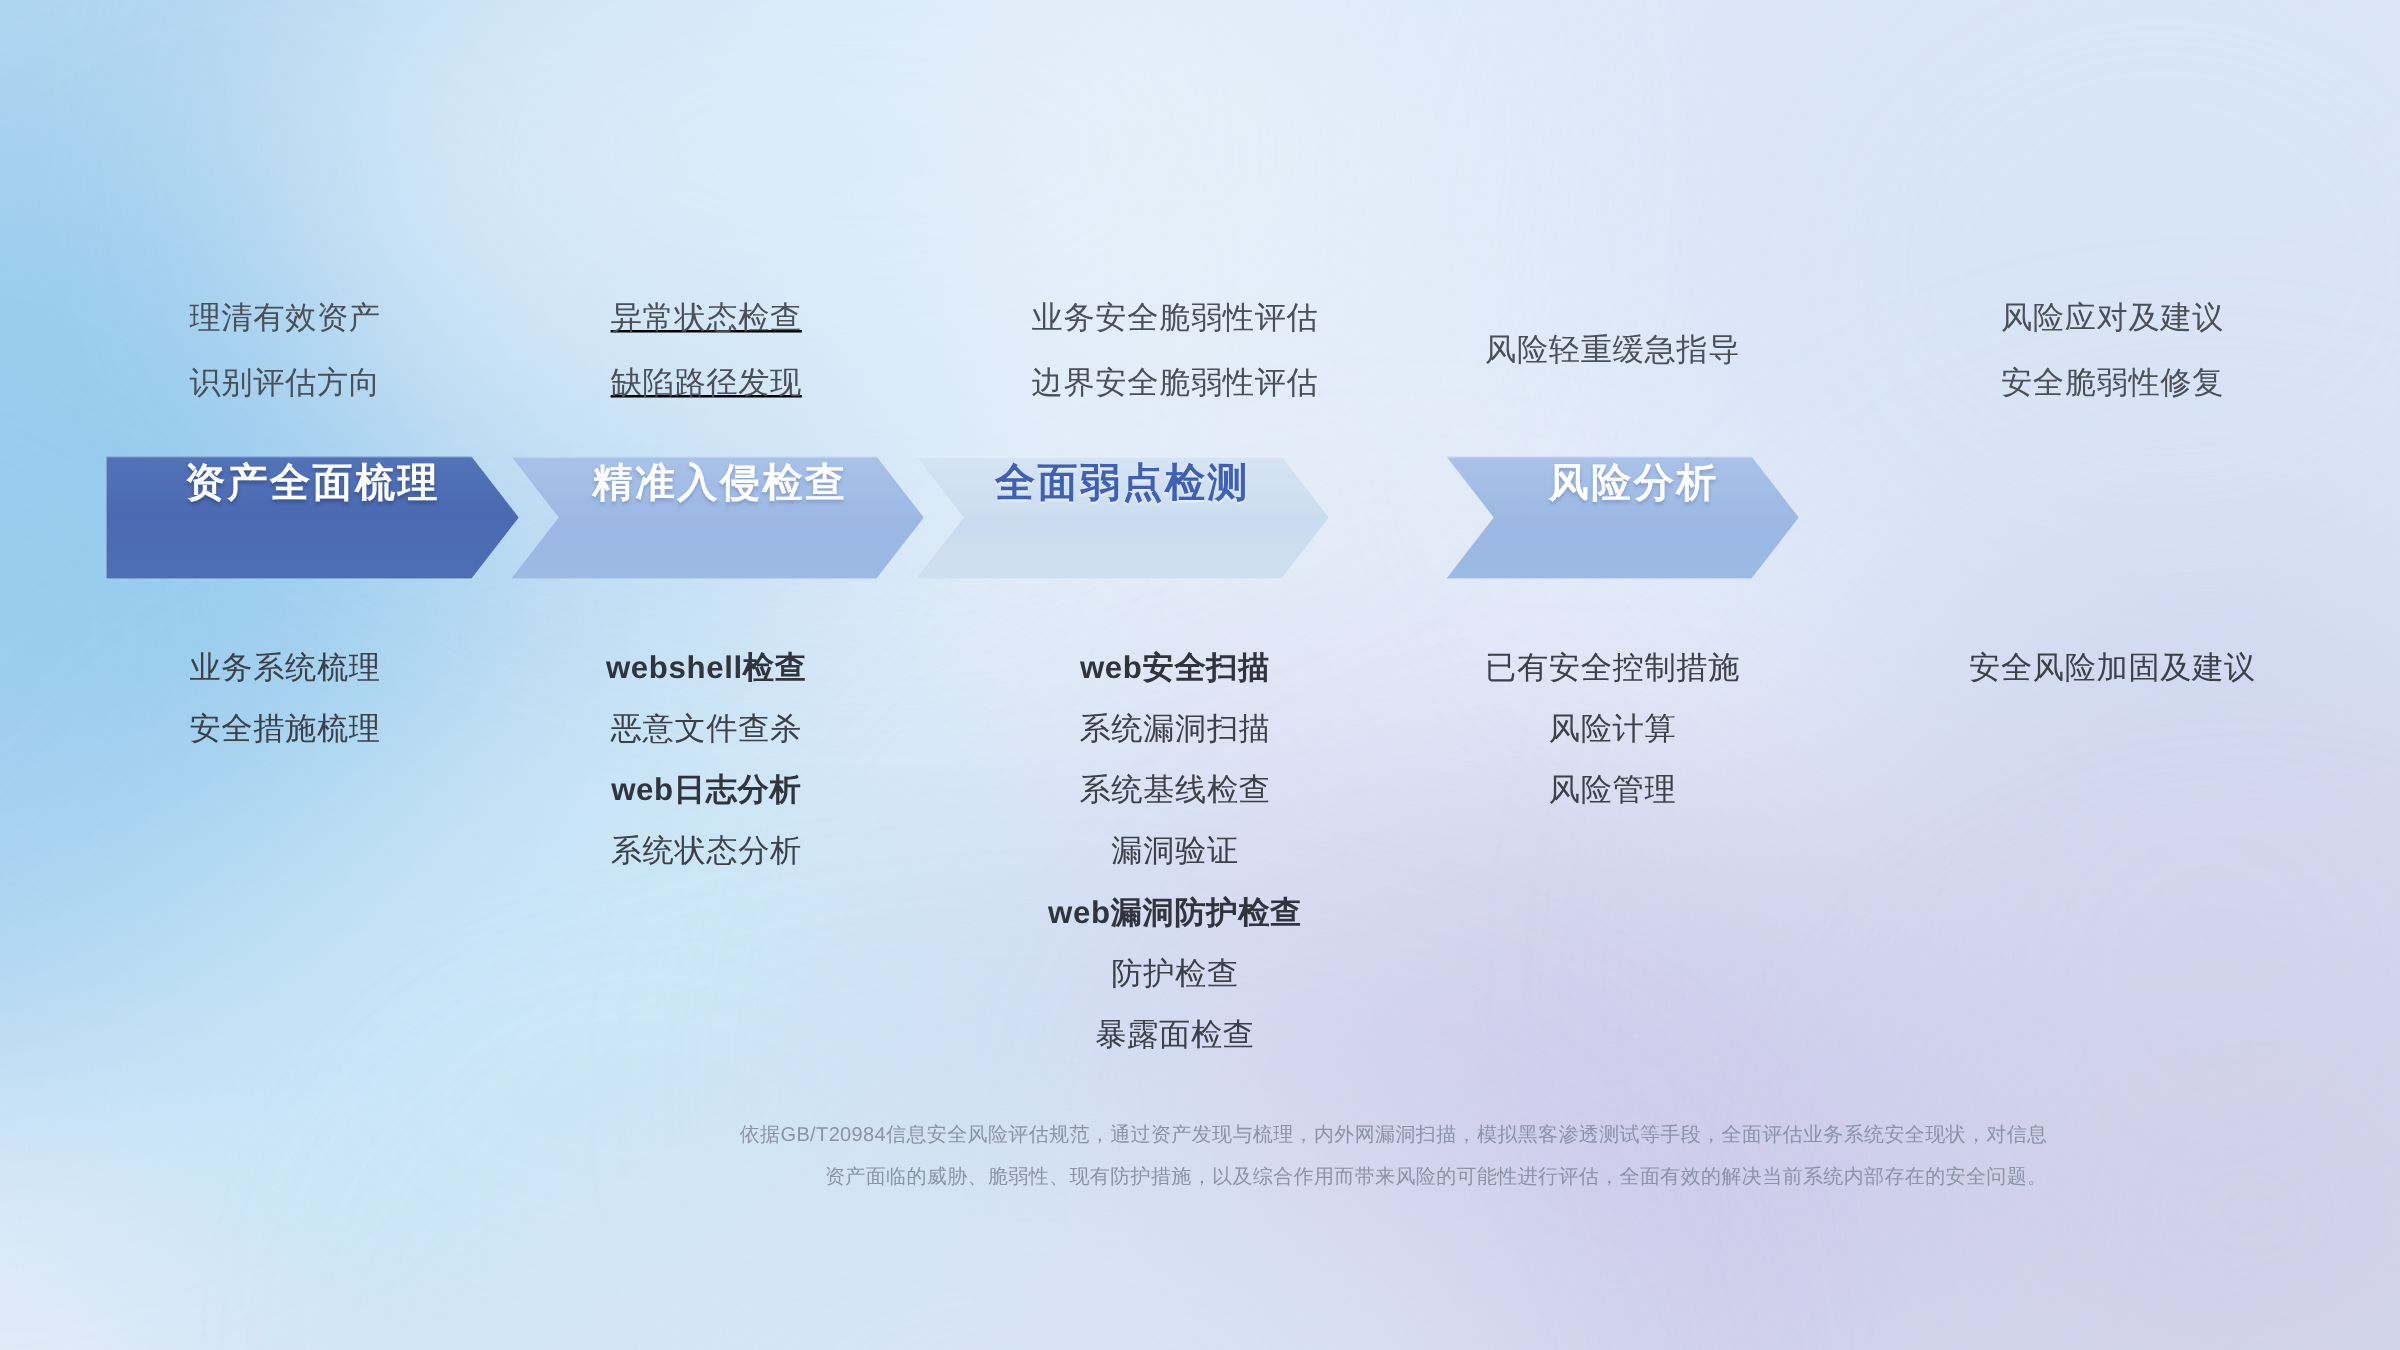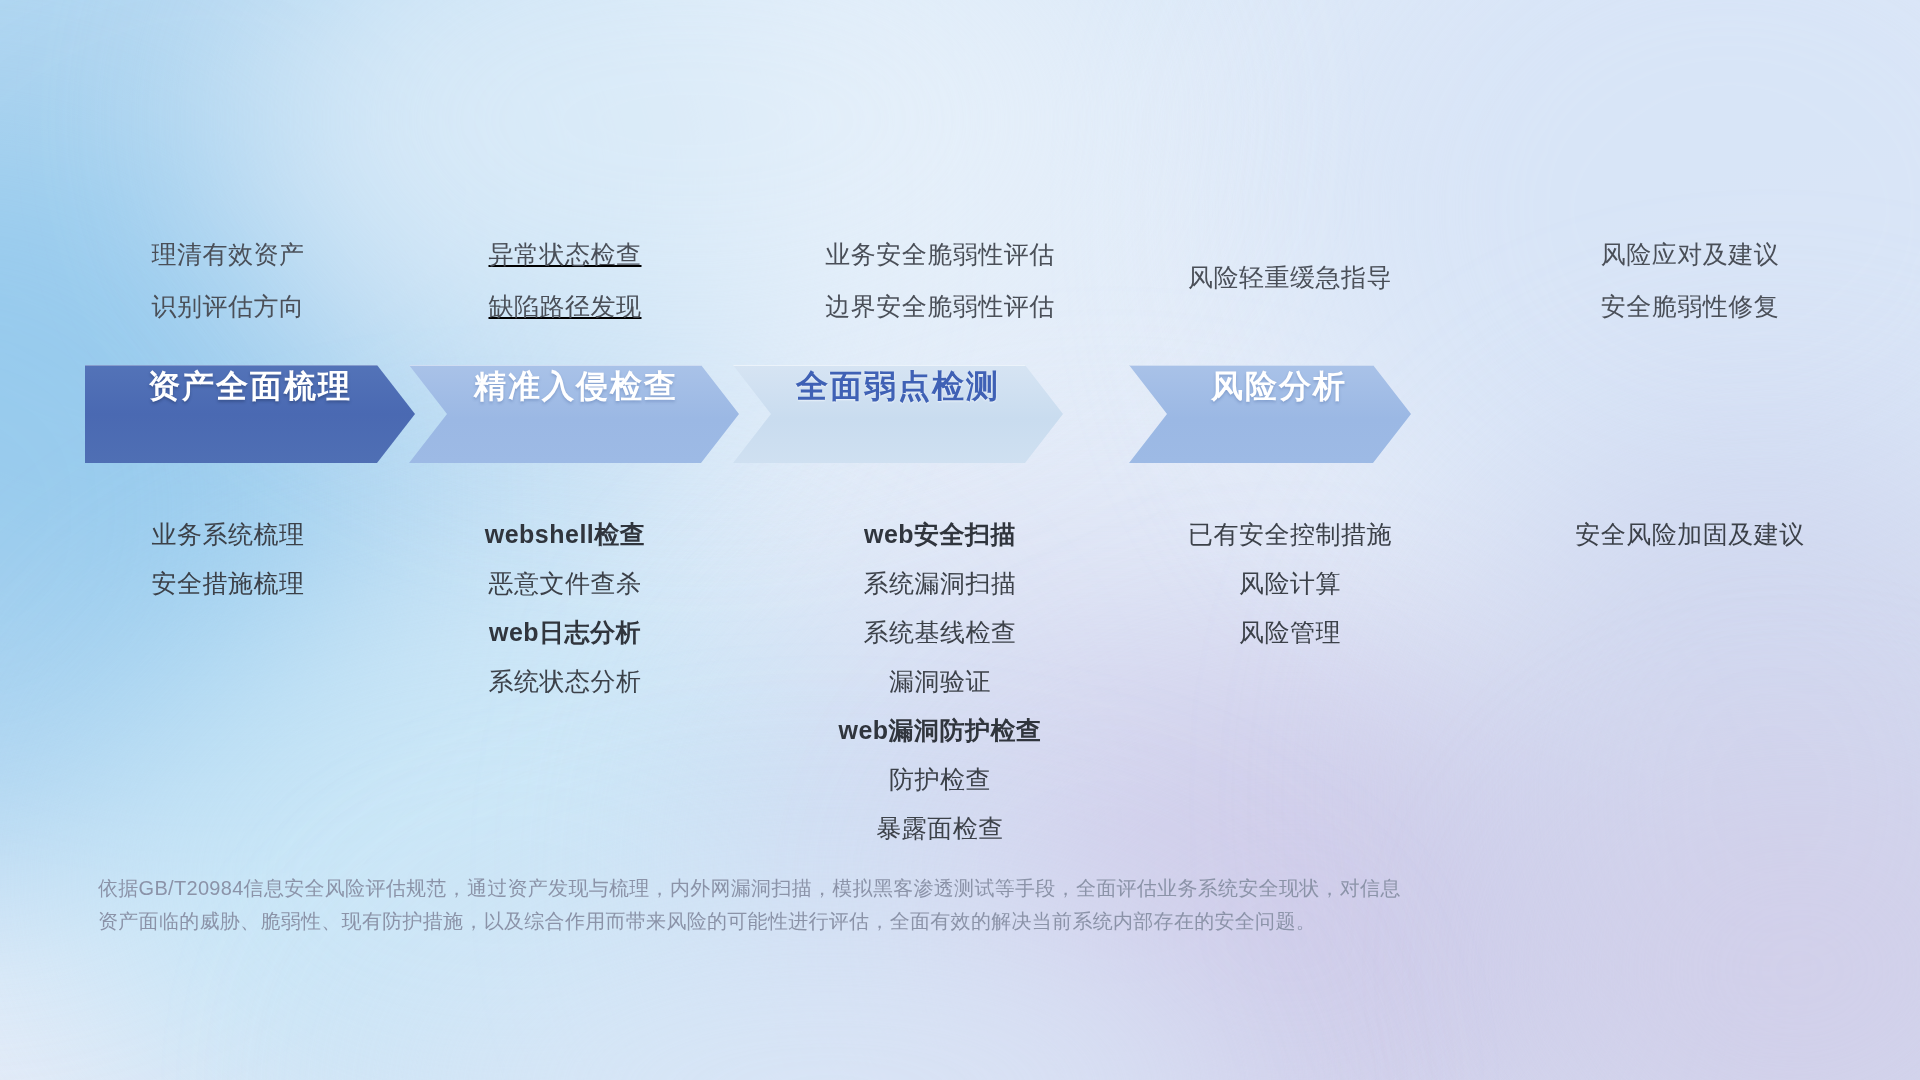--- a/index.html
+++ b/index.html
@@ -67,22 +67,22 @@
   
   .f-deep{background:linear-gradient(180deg,#5373b8 0%,#4a69b2 50%,#4f6fb4 100%);
           box-shadow:inset 0 1px 0 rgba(255,255,255,.30);}
   .f-mid{background:linear-gradient(180deg,#a9c2e8 0%,#9bb8e4 55%,#9dbae5 100%);
          box-shadow:inset 0 1px 0 rgba(255,255,255,.45);}
   .f-pale{background:linear-gradient(180deg,#d6e4f3 0%,#c9dcef 55%,#cfe0f1 100%);
           box-shadow:inset 0 1px 0 rgba(255,255,255,.55);}
 
   
   #footer{
-    position:absolute;left:98px;top:872px;width:1540px;
-    font-size:20px;line-height:33px;color:#8b93a8;letter-spacing:.3px;
+    position:absolute;left:98px;top:892px;width:1540px;
+    font-size:16px;line-height:33px;color:#8b93a8;letter-spacing:.3px;text-align:right;
   }
   #footer div{white-space:nowrap;}
 </style>
 </head>
 <body>
 
 <div id="bg">
   <div class="bl" id="b0"></div>
   <div class="bl" id="b1"></div>
   <div class="bl" id="b2"></div>
@@ -104,40 +104,40 @@
         <div class="top-label">识别评估方向</div>
       </div>
       <div class="col" style="position: absolute; left: 315px; width: 500px; text-decoration: underline;">
         <div class="top-label">异常状态检查</div>
         <div class="top-label">缺陷路径发现</div>
       </div>
       <div class="col" style="position: absolute; left: 690px; width: 500px;">
         <div class="top-label">业务安全脆弱性评估</div>
         <div class="top-label">边界安全脆弱性评估</div>
       </div>
-      <div class="col" style="position: absolute; left: 1040px; width: 500px; margin-top: 26px; font-family: Liberation Mono, monospace;">
+      <div class="col" style="position: absolute; left: 1040px; width: 500px; margin-top: 26px;">
         <div class="top-label">风险轻重缓急指导</div>
       </div>
       <div class="col" style="position: absolute; left: 1440px; width: 500px;">
         <div class="top-label">风险应对及建议</div>
         <div class="top-label">安全脆弱性修复</div>
       </div>
     </div>
 
   <div id="banner">
       <div class="chev f-deep" style="left: 0px; width: 330px;">
         <span class="txt sh-dark">资产全面梳理</span>
       </div>
       <div class="chev f-mid notch" style="left: 324px; width: 330px;">
         <span class="txt sh-light" style="margin-left: 4px;">精准入侵检查</span>
       </div>
       <div class="chev f-pale notch" style="left: 648px; width: 330px;">
         <span class="txt sh-blue" style="">全面弱点检测</span>
       </div>
-      <div class="chev f-mid notch" style="left: 1044px; width: 282px;">
+      <div class="chev f-mid notch" style="left: 1072px; width: 282px;">
         <span class="txt sh-light" style="margin-left: 18px;">风险分析</span>
       </div>
     </div>
 
   <div class="row" id="botrow">
       <div class="col" style="position: absolute; left: -22px; width: 500px;">
         <div class="bot-item">业务系统梳理</div>
         <div class="bot-item">安全措施梳理</div>
       </div>
       <div class="col" style="position: absolute; left: 315px; width: 500px; justify-content: space-between;">

